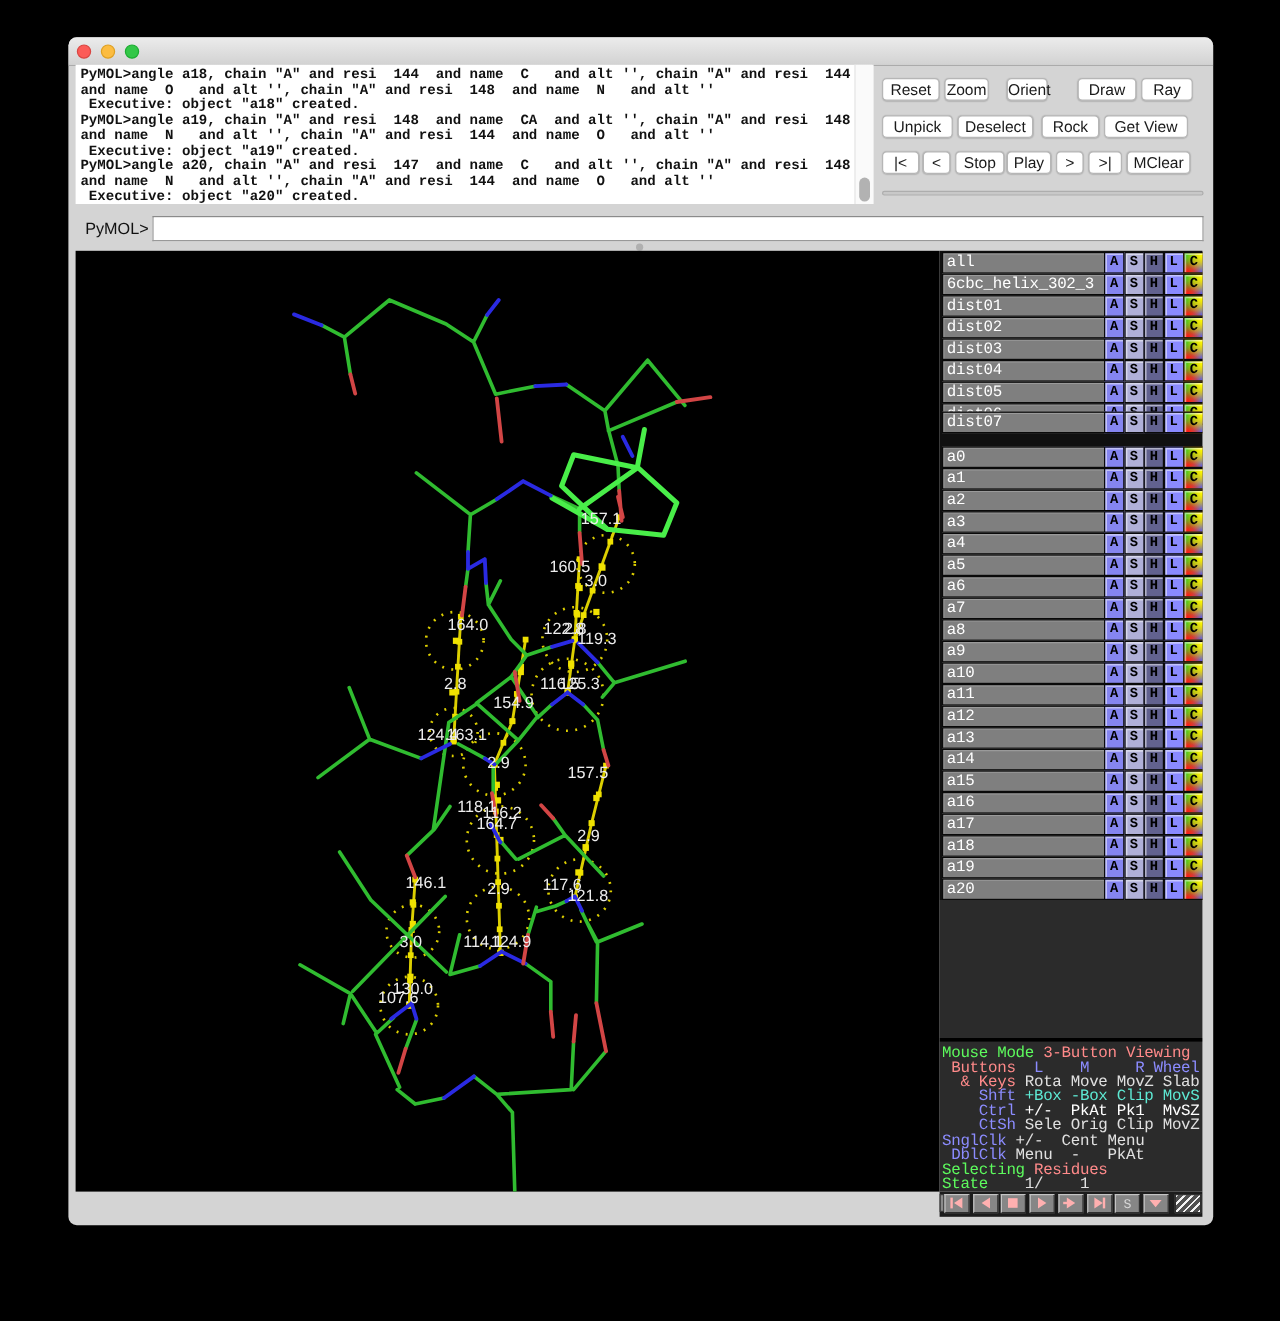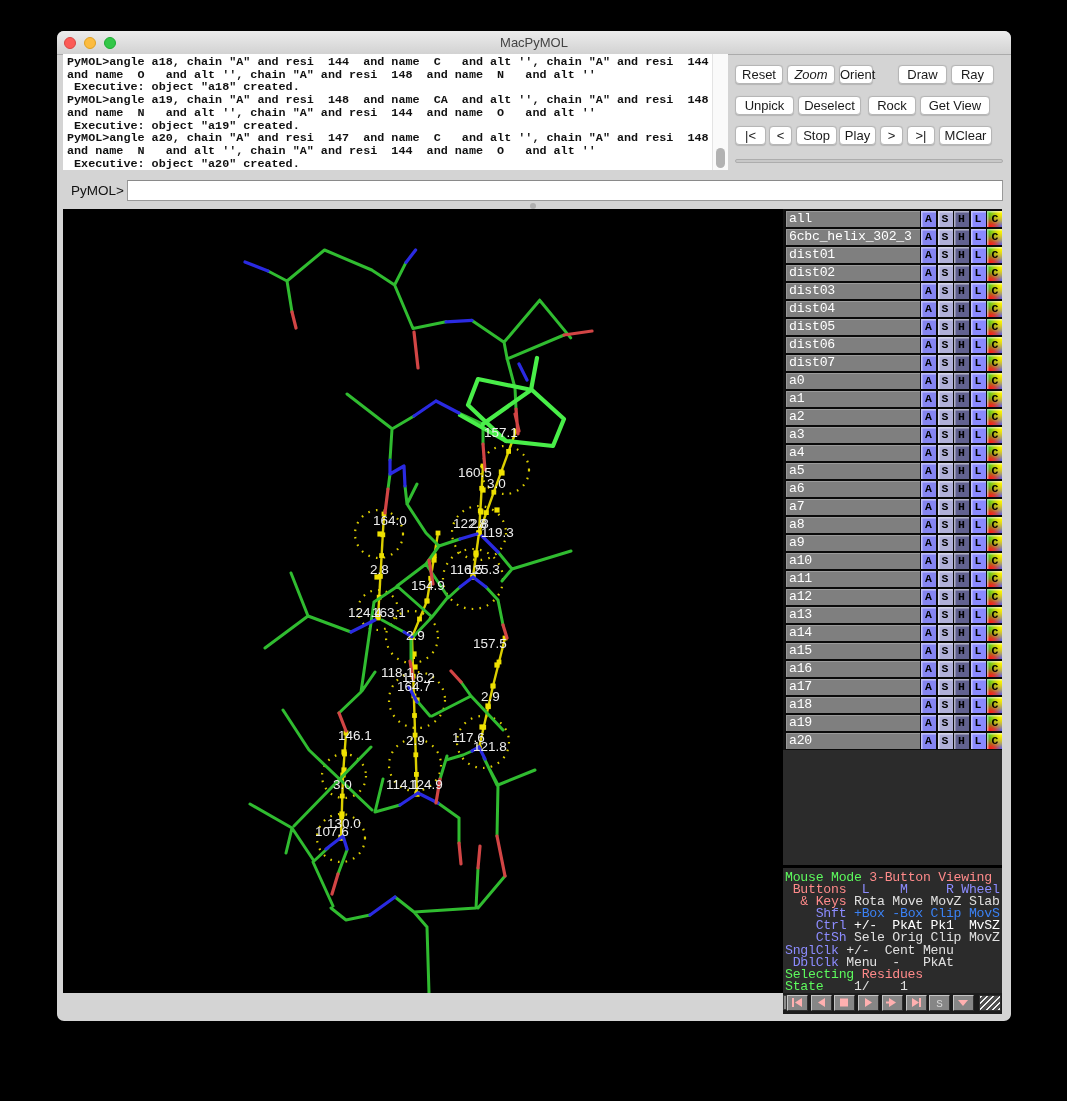--- a/index.html
+++ b/index.html
@@ -62,38 +62,37 @@
      border:1px solid #2e2e2e;border-top-color:#c4c4c4;border-left-color:#c4c4c4;
      box-sizing:border-box;}
 </style>
 </head>
 <body>
 <div id="win" class="abs">
   <div id="titlebar" class="abs"></div>
   <div class="tl abs" style="left:7px;background:#fc5b57;border:0.5px solid #d94743;"></div>
   <div class="tl abs" style="left:27px;background:#fcbc40;border:0.5px solid #dfa123;"></div>
   <div class="tl abs" style="left:47px;background:#33c748;border:0.5px solid #1dad32;"></div>
-  <div id="title" class="abs">MacPyMOL</div>
 
   <div id="console" class="abs">
       <pre>PyMOL&gt;angle a18, chain "A" and resi  144  and name  C   and alt '', chain "A" and resi  144
 and name  O   and alt '', chain "A" and resi  148  and name  N   and alt ''
  Executive: object "a18" created.
 PyMOL&gt;angle a19, chain "A" and resi  148  and name  CA  and alt '', chain "A" and resi  148
 and name  N   and alt '', chain "A" and resi  144  and name  O   and alt ''
  Executive: object "a19" created.
 PyMOL&gt;angle a20, chain "A" and resi  147  and name  C   and alt '', chain "A" and resi  148
 and name  N   and alt '', chain "A" and resi  144  and name  O   and alt ''
  Executive: object "a20" created.</pre>
     </div>
   <div id="sbtrack" class="abs"></div>
   <div id="sbthumb" class="abs"></div>
 
   <div class="btn" style="left:678px;top:34px;width:48px;height:19px;line-height:17px;">Reset</div>
-  <div class="btn" style="left:730px;top:34px;width:48px;height:19px;line-height:17px;font-style:italic;">Zoom</div>
+  <div class="btn" style="left:730px;top:34px;width:37px;height:19px;line-height:17px;">Zoom</div>
   <div class="btn" style="left:782px;top:34px;width:34px;height:19px;line-height:17px;">Orient</div>
   <div class="btn" style="left:841px;top:34px;width:49px;height:19px;line-height:17px;">Draw</div>
   <div class="btn" style="left:894px;top:34px;width:43px;height:19px;line-height:17px;">Ray</div>
 
   <div class="btn" style="left:678px;top:65px;width:59px;height:19px;line-height:17px;">Unpick</div>
   <div class="btn" style="left:741px;top:65px;width:63px;height:19px;line-height:17px;">Deselect</div>
   <div class="btn" style="left:811px;top:65px;width:48px;height:19px;line-height:17px;">Rock</div>
   <div class="btn" style="left:863px;top:65px;width:70px;height:19px;line-height:17px;">Get View</div>
 
   <div class="btn" style="left:678px;top:95px;width:31px;height:19px;line-height:17px;">|&lt;</div>
@@ -346,21 +345,21 @@
         <div class="pb pbC" style="left:202px;">C</div>
       </div>
     <div class="prow" style="top:127px;">
         <div class="pname">dist06</div>
         <div class="pb pbA" style="left:136px;">A</div>
         <div class="pb pbS" style="left:152.5px;">S</div>
         <div class="pb pbH" style="left:169px;">H</div>
         <div class="pb pbL" style="left:185.5px;">L</div>
         <div class="pb pbC" style="left:202px;">C</div>
       </div>
-    <div class="prow" style="top:145px;">
+    <div class="prow" style="top:134px;">
         <div class="pname">dist07</div>
         <div class="pb pbA" style="left:136px;">A</div>
         <div class="pb pbS" style="left:152.5px;">S</div>
         <div class="pb pbH" style="left:169px;">H</div>
         <div class="pb pbL" style="left:185.5px;">L</div>
         <div class="pb pbC" style="left:202px;">C</div>
       </div>
     <div class="prow" style="top:163px;">
         <div class="pname">a0</div>
         <div class="pb pbA" style="left:136px;">A</div>
@@ -526,21 +525,21 @@
         <div class="pb pbA" style="left:136px;">A</div>
         <div class="pb pbS" style="left:152.5px;">S</div>
         <div class="pb pbH" style="left:169px;">H</div>
         <div class="pb pbL" style="left:185.5px;">L</div>
         <div class="pb pbC" style="left:202px;">C</div>
       </div>
     <div style="position:absolute;left:0;top:656px;width:219px;height:3px;background:#000;"></div>
       <pre id="mousepre"><span style="color:#5dfa5d">Mouse Mode </span><span style="color:#ff8a8a">3-Button Viewing</span>
 <span style="color:#ff8a8a"> Buttons </span><span style="color:#8c8cff"> L    M     R Wheel</span>
 <span style="color:#ff8a8a">  &amp; Keys </span><span style="color:#e0e0e0">Rota Move MovZ Slab</span>
-<span style="color:#8c8cff">    Shft </span><span style="color:#3b82f6">+Box -Box Clip MovS</span>
+<span style="color:#8c8cff">    Shft </span><span style="color:#5eead4">+Box -Box Clip MovS</span>
 <span style="color:#8c8cff">    Ctrl </span><span style="color:#ffffff">+/-  PkAt Pk1  MvSZ</span>
 <span style="color:#8c8cff">    CtSh </span><span style="color:#e0e0e0">Sele Orig Clip MovZ</span>
 <span style="color:#8c8cff">SnglClk </span><span style="color:#e0e0e0">+/-  Cent Menu</span>
 <span style="color:#8c8cff"> DblClk </span><span style="color:#e0e0e0">Menu  -   PkAt</span>
 <span style="color:#5dfa5d">Selecting </span><span style="color:#ff8a8a">Residues</span>
 <span style="color:#5dfa5d">State </span><span style="color:#e0e0e0">   1/    1</span></pre>
   </div>
 </div>
 
 </body></html>

